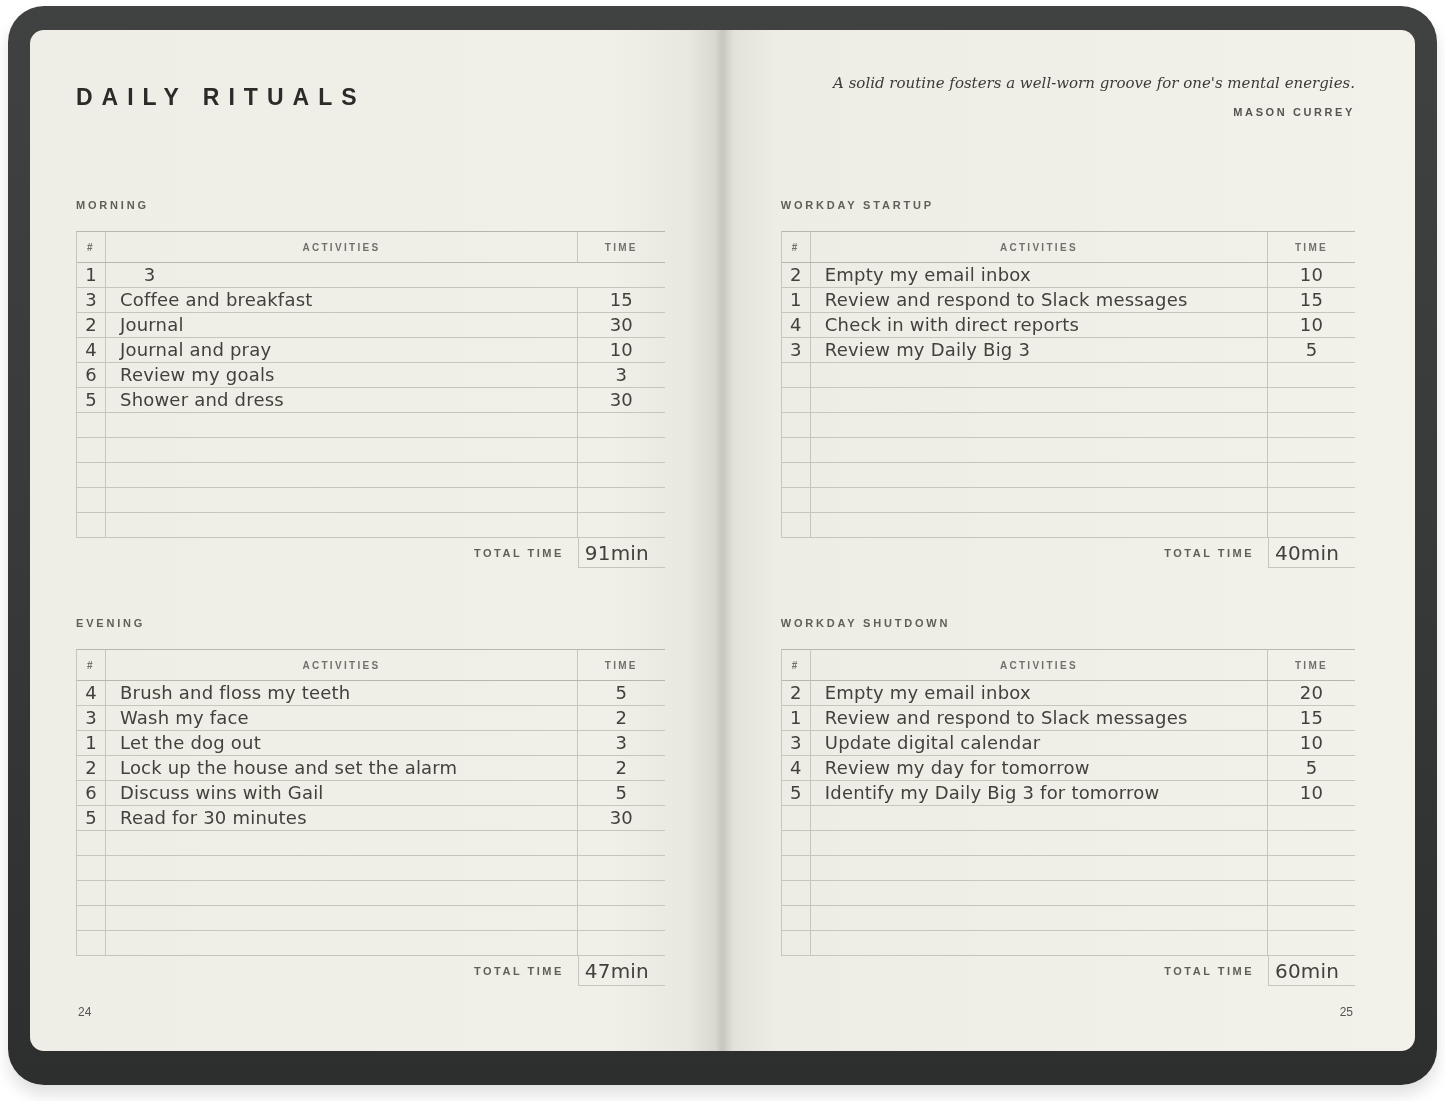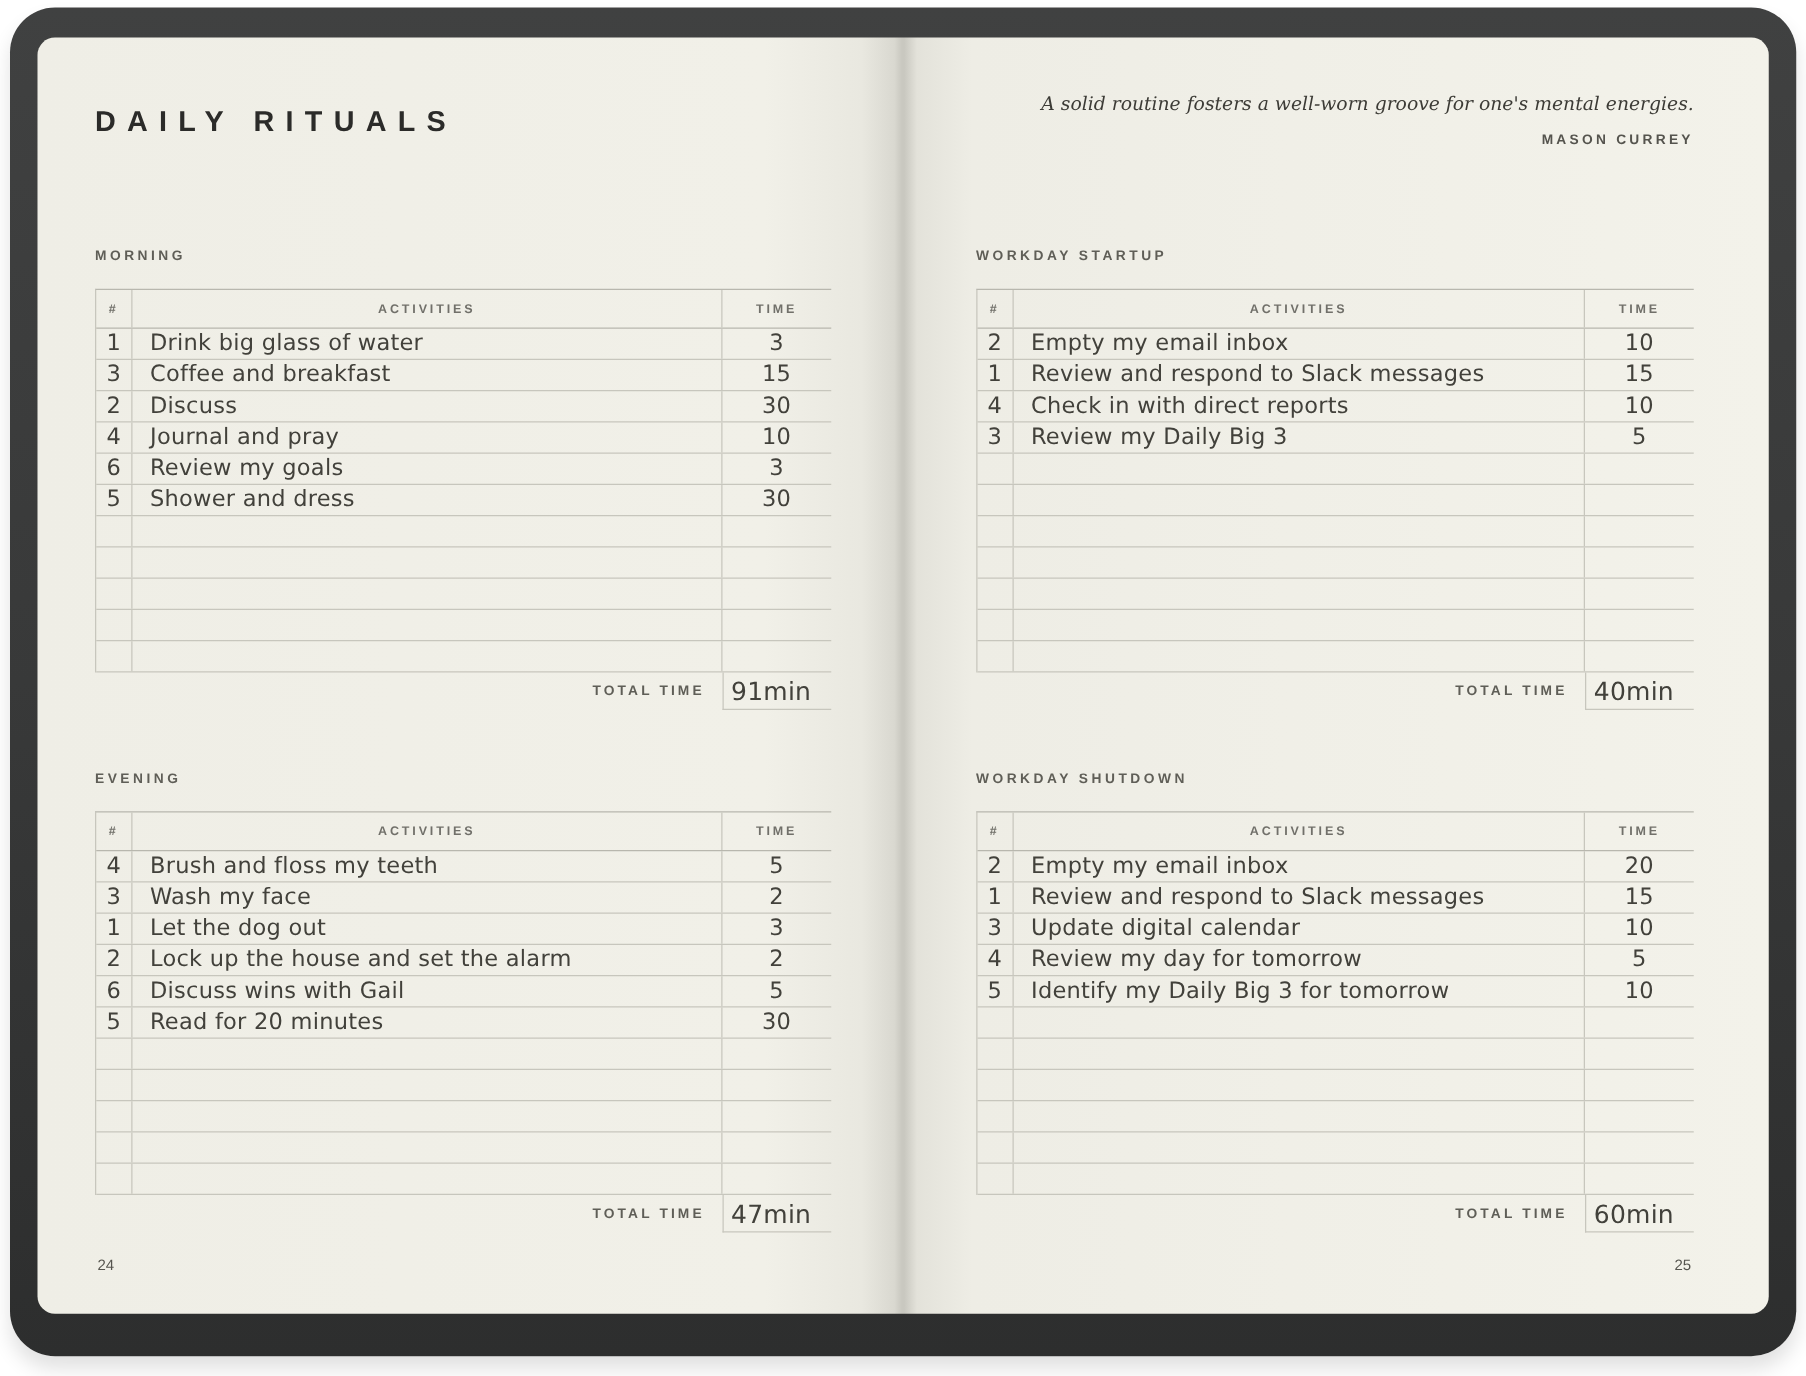--- a/index.html
+++ b/index.html
@@ -89,31 +89,30 @@
       <div class="ritual-section">
           <div class="section-label">MORNING</div>
           <div class="ritual-table">
             <div class="trow thead">
               <div class="tcell c-num">#</div>
               <div class="tcell c-act">ACTIVITIES</div>
               <div class="tcell c-time">TIME</div>
             </div>
             <div class="trow">
               <div class="tcell c-num hand">1</div>
-              <div class="tcell c-act hand">Drink big glass of water</div>
               <div class="tcell c-time hand">3</div>
             </div>
             <div class="trow">
               <div class="tcell c-num hand">3</div>
               <div class="tcell c-act hand">Coffee and breakfast</div>
               <div class="tcell c-time hand">15</div>
             </div>
             <div class="trow">
               <div class="tcell c-num hand">2</div>
-              <div class="tcell c-act hand">Discuss</div>
+              <div class="tcell c-act hand">Journal</div>
               <div class="tcell c-time hand">30</div>
             </div>
             <div class="trow">
               <div class="tcell c-num hand">4</div>
               <div class="tcell c-act hand">Journal and pray</div>
               <div class="tcell c-time hand">10</div>
             </div>
             <div class="trow">
               <div class="tcell c-num hand">6</div>
               <div class="tcell c-act hand">Review my goals</div>
@@ -183,21 +182,21 @@
               <div class="tcell c-act hand">Lock up the house and set the alarm</div>
               <div class="tcell c-time hand">2</div>
             </div>
             <div class="trow">
               <div class="tcell c-num hand">6</div>
               <div class="tcell c-act hand">Discuss wins with Gail</div>
               <div class="tcell c-time hand">5</div>
             </div>
             <div class="trow">
               <div class="tcell c-num hand">5</div>
-              <div class="tcell c-act hand">Read for 20 minutes</div>
+              <div class="tcell c-act hand">Read for 30 minutes</div>
               <div class="tcell c-time hand">30</div>
             </div>
             <div class="trow">
               <div class="tcell c-num hand"></div>
               <div class="tcell c-act hand"></div>
               <div class="tcell c-time hand"></div>
             </div>
             <div class="trow">
               <div class="tcell c-num hand"></div>
               <div class="tcell c-act hand"></div>

